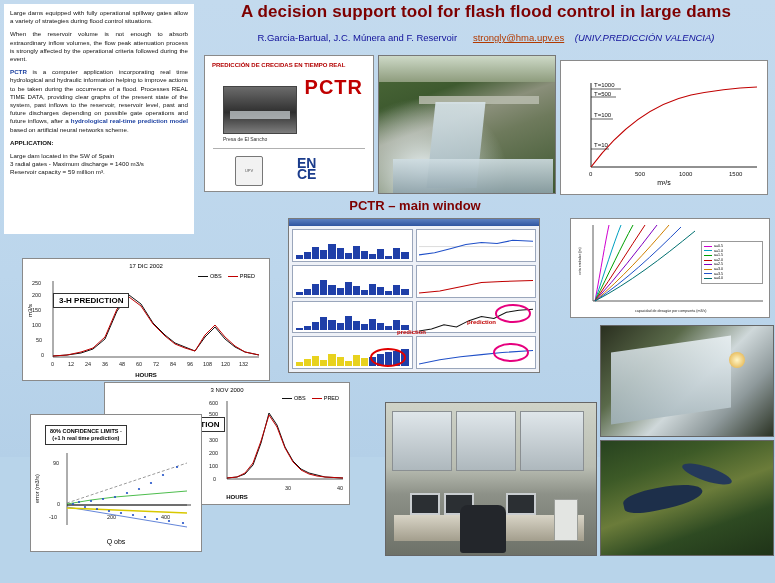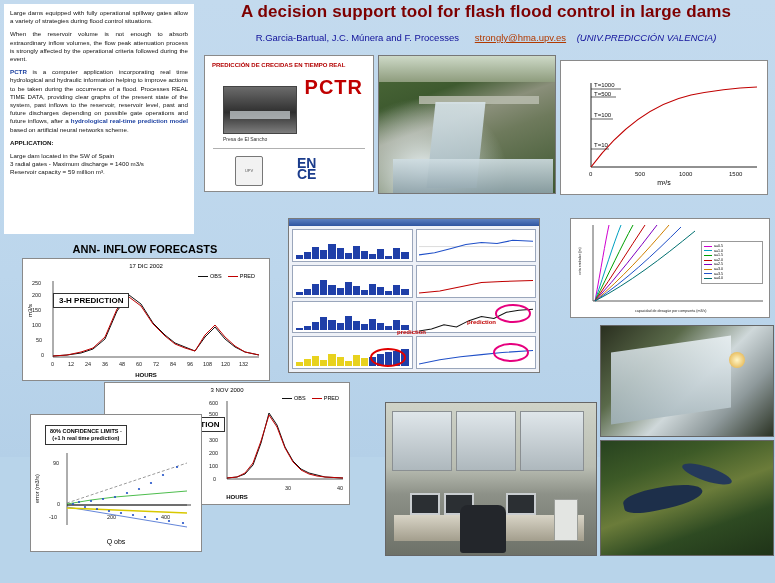--- a/index.html
+++ b/index.html
@@ -270,21 +270,21 @@
     <p>When the reservoir volume is not enough to absorb extraordinary inflow volumes, the flow peak attenuation process is strongly affected by the operational criteria followed during the event.</p>
     <p><b class="bluebold">PCTR</b><span> is a computer application incorporating real time hydrological and hydraulic information helping to improve actions to be taken during the occurrence of a flood. Processes REAL TIME DATA, providing clear graphs of the present state of the system, past inflows to the reservoir, reservoir level, past and future discharges depending on possible gate operations and future inflows, after a </span><b class="bluebold">hydrological real-time prediction model</b><span> based on artificial neural networks scheme.</span></p>
     <p class="apphead">APPLICATION:</p>
     <p style="margin-bottom:0">Large dam located in the SW of Spain</p>
     <p style="margin-bottom:0">3 radial gates - Maximum discharge = 1400 m3/s</p>
     <p>Reservoir capacity =  59 million m³.</p>
   </div>
 
   <div class="title">A decision support tool for flash flood control in large dams</div>
   <div class="authors">
-    <span>R.Garcia-Bartual, J.C. Múnera and F. Processes</span>
+    <span>R.Garcia-Bartual, J.C. Múnera and F. Reservoir</span>
     &nbsp;&nbsp;&nbsp;&nbsp;
     <span class="mail">strongly@hma.upv.es</span>
     &nbsp;&nbsp;
     <span class="univ">(UNIV.PREDICCIÓN VALENCIA)</span>
   </div>
 
   <div class="cover">
     <div class="cover-title">PREDICCIÓN DE CRECIDAS EN TIEMPO REAL</div>
     <div class="cover-pctr">PCTR</div>
     <div class="cover-photo"></div>
@@ -318,20 +318,21 @@
       <text x="33" y="42" font-size="6" fill="#111" font-family="Liberation Sans">T=100</text>
       <text x="33" y="72" font-size="6" fill="#111" font-family="Liberation Sans">T=10</text>
       <text x="28" y="101" font-size="6" fill="#111" font-family="Liberation Sans">0</text>
       <text x="74" y="101" font-size="6" fill="#111" font-family="Liberation Sans">500</text>
       <text x="118" y="101" font-size="6" fill="#111" font-family="Liberation Sans">1000</text>
       <text x="168" y="101" font-size="6" fill="#111" font-family="Liberation Sans">1500</text>
     </svg>
     <div class="peak-xlab">m³/s</div>
   </div>
 
+  <div class="pctr-heading">PCTR – main window</div>
   <div class="mainwin">
     <div class="mw-titlebar"></div>
     <div class="mw-grid">
       <div class="mw-panel">
         <div class="bars">
           <i style="height:18%"></i>
             <i style="height:30%"></i>
             <i style="height:55%"></i>
             <i style="height:40%"></i>
             <i style="height:70%"></i>
@@ -477,21 +478,20 @@
           <s style="background:#2050c8"></s>
           <span>a=3.5</span>
         </div>
       <div>
           <s style="background:#007070"></s>
           <span>a=4.0</span>
         </div>
     </div>
   </div>
 
-  <div class="ann-title">ANN- INFLOW FORECASTS</div>
   <div class="annbox">
     <div class="chart-date">17 DIC 2002</div>
     <div class="legend-oi">
       <span>
           <s style="background:#111"></s>
           <span>OBS</span>
         </span>
       <span>
           <s style="background:#c00000"></s>
           <span>PRED</span>

